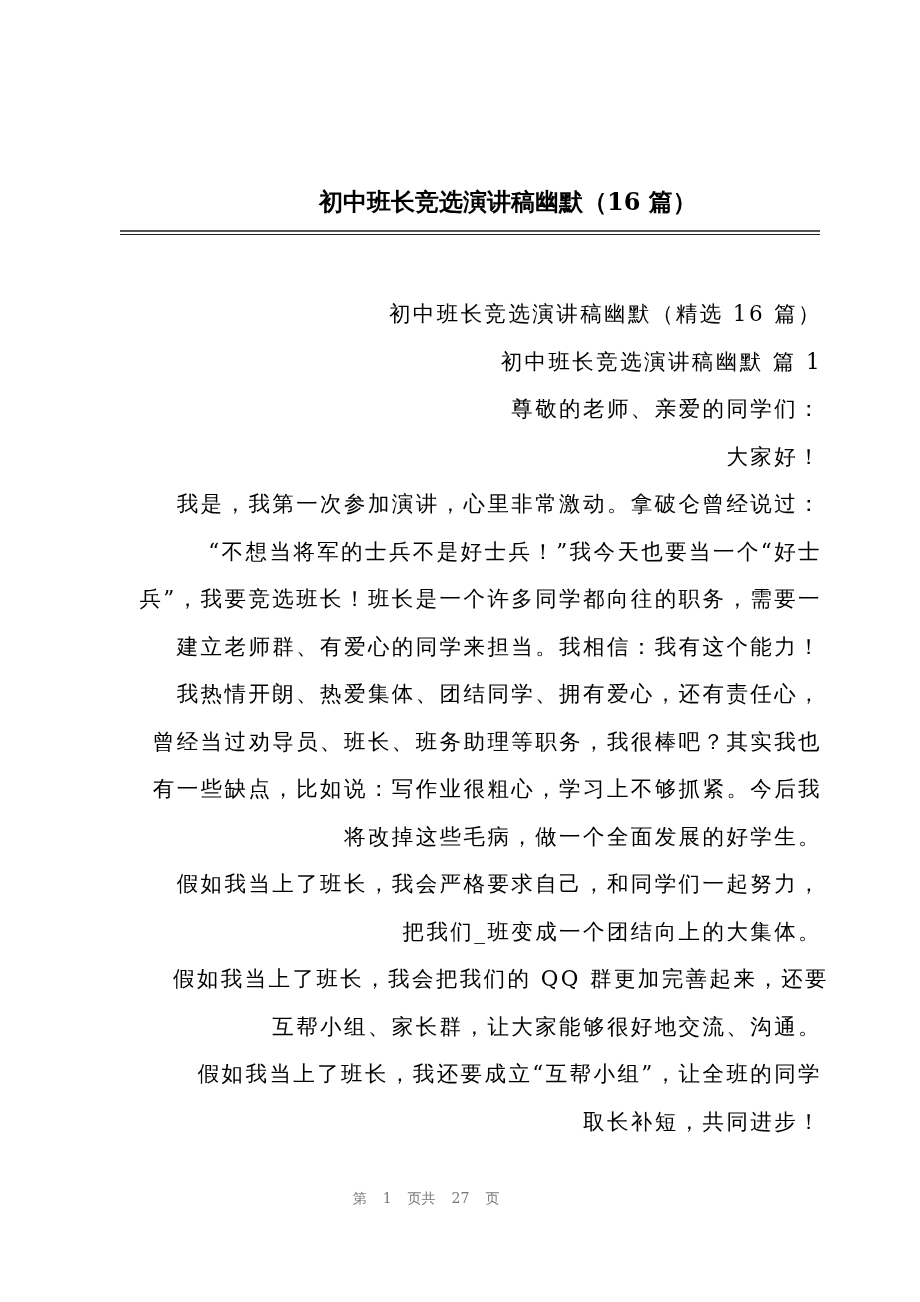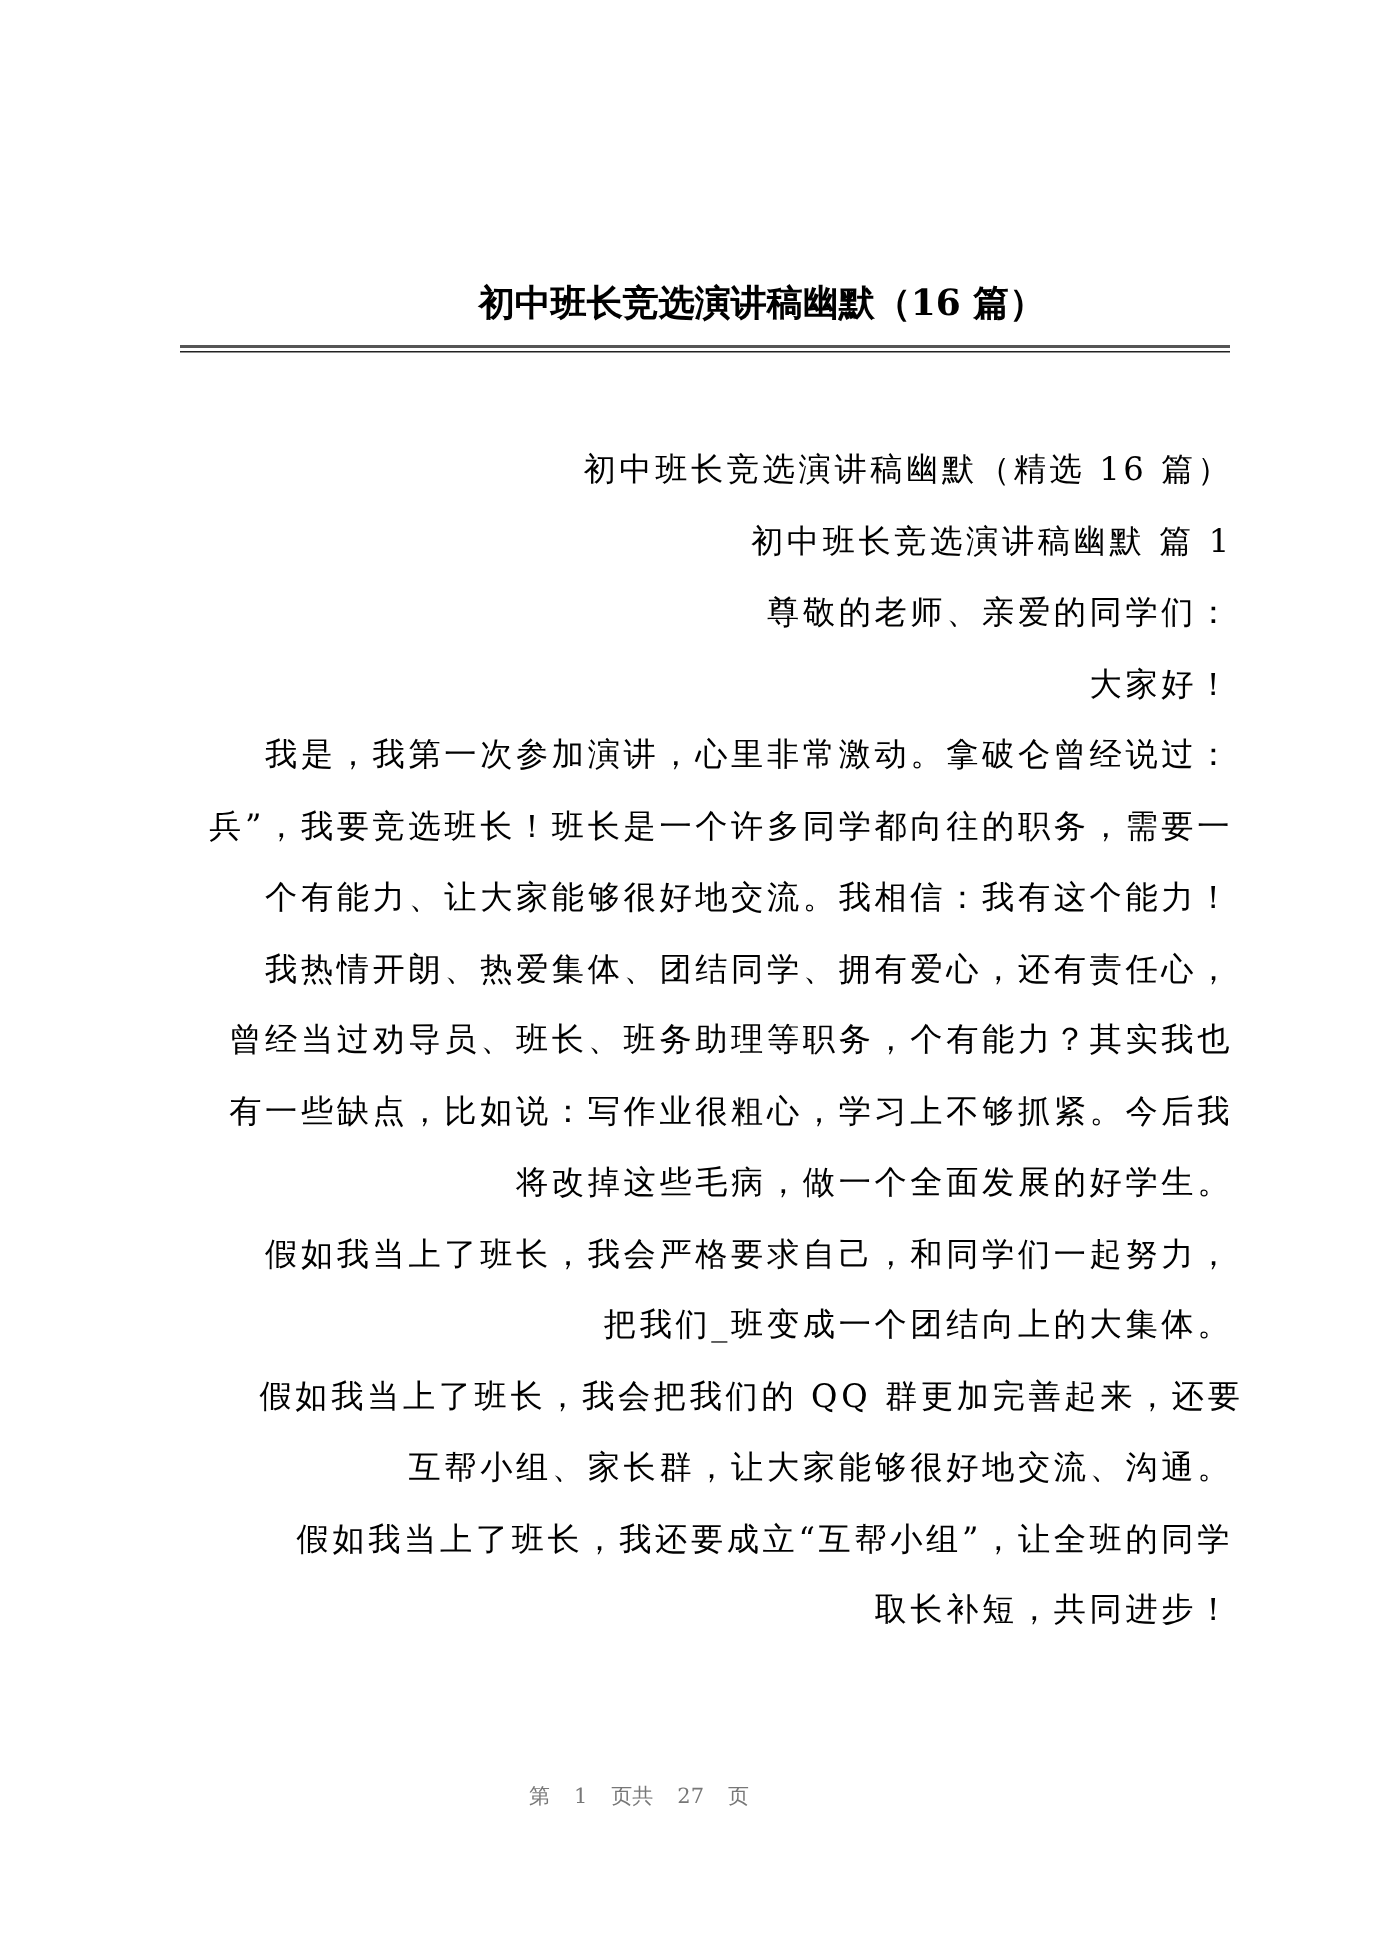--- a/index.html
+++ b/index.html
@@ -78,24 +78,25 @@
 <div class="page">
   <div class="doc-title">初中班长竞选演讲稿幽默（16 篇）</div>
   <div class="title-rule"></div>
 
   <div class="body-text">
     <div class="line">初中班长竞选演讲稿幽默（精选 16 篇）</div>
     <div class="line indent">初中班长竞选演讲稿幽默 篇 1</div>
     <div class="line indent">尊敬的老师、亲爱的同学们：</div>
     <div class="line indent">大家好！</div>
     <div class="line indent">我是，我第一次参加演讲，心里非常激动。拿破仑曾经说过：</div>
+    <div class="line" style="margin-left:-10px;">“不想当将军的士兵不是好士兵！”我今天也要当一个“好士</div>
     <div class="line">兵”，我要竞选班长！班长是一个许多同学都向往的职务，需要一</div>
-    <div class="line">个有能力、让大家能够很好地交流。我相信：我有这个能力！</div>
+    <div class="line">建立老师群、有爱心的同学来担当。我相信：我有这个能力！</div>
     <div class="line indent">我热情开朗、热爱集体、团结同学、拥有爱心，还有责任心，</div>
-    <div class="line">曾经当过劝导员、班长、班务助理等职务，个有能力？其实我也</div>
+    <div class="line">曾经当过劝导员、班长、班务助理等职务，我很棒吧？其实我也</div>
     <div class="line">有一些缺点，比如说：写作业很粗心，学习上不够抓紧。今后我</div>
     <div class="line">将改掉这些毛病，做一个全面发展的好学生。</div>
     <div class="line indent">假如我当上了班长，我会严格要求自己，和同学们一起努力，</div>
     <div class="line">把我们_班变成一个团结向上的大集体。</div>
     <div class="line indent">假如我当上了班长，我会把我们的 QQ 群更加完善起来，还要</div>
     <div class="line">互帮小组、家长群，让大家能够很好地交流、沟通。</div>
     <div class="line indent">假如我当上了班长，我还要成立“互帮小组”，让全班的同学</div>
     <div class="line">取长补短，共同进步！</div>
   </div>
 

